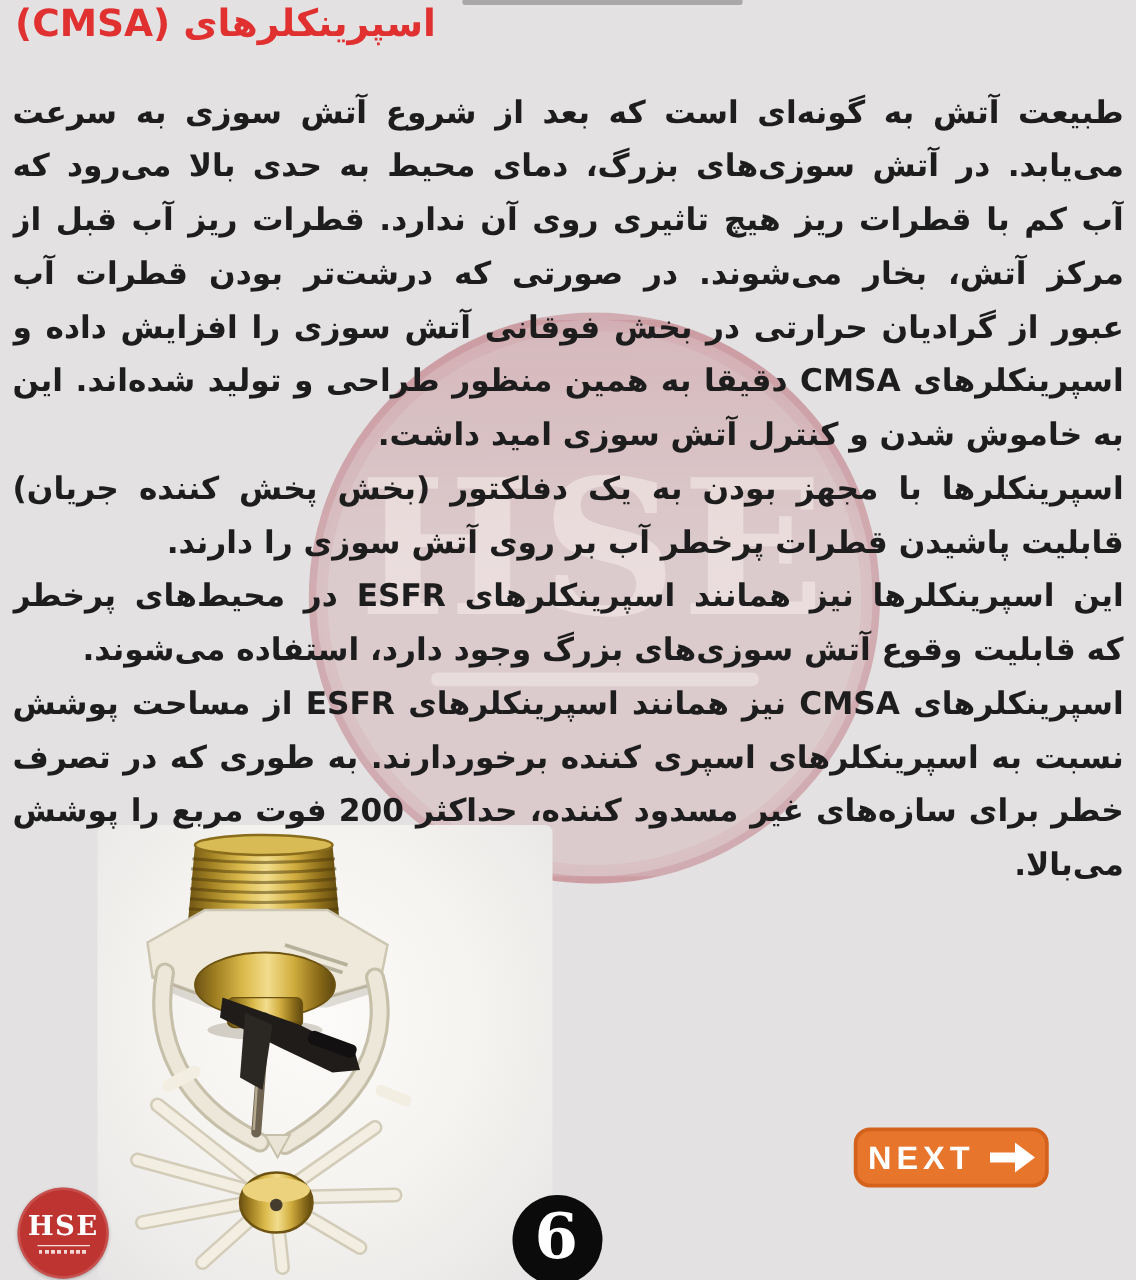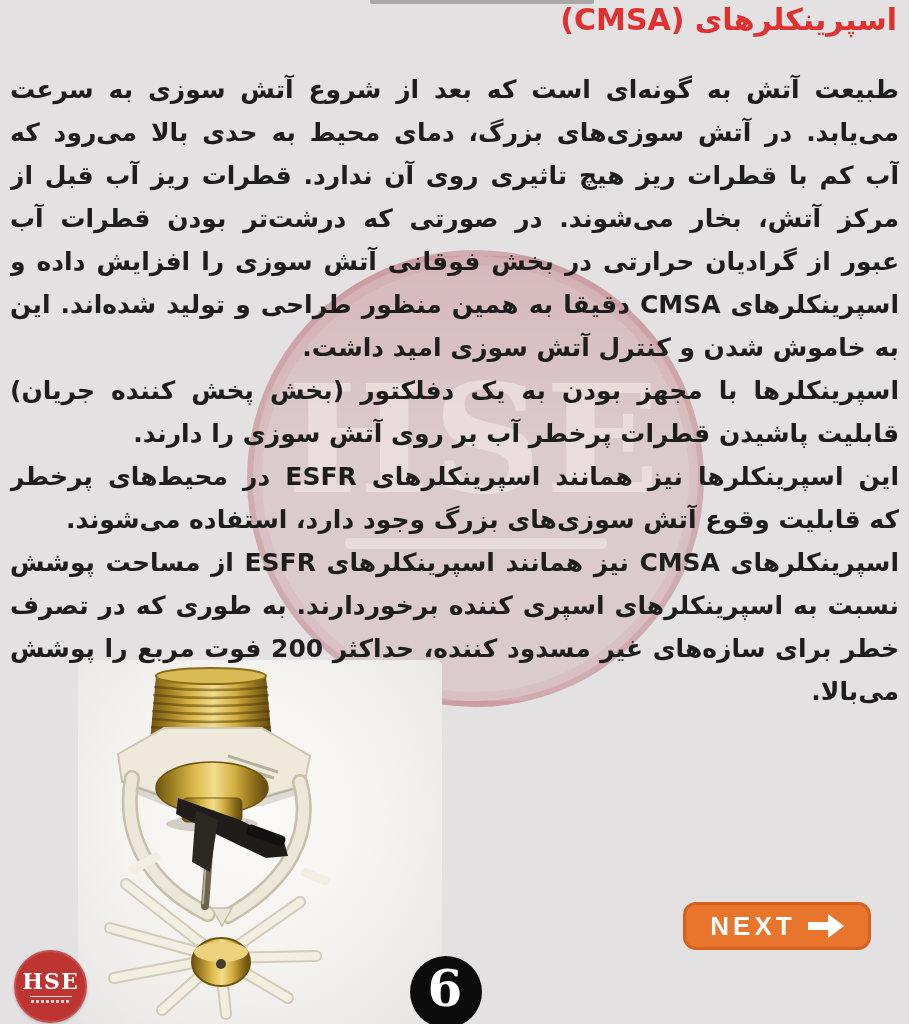--- a/index.html
+++ b/index.html
@@ -9,21 +9,21 @@
     font-family:"DejaVu Sans", sans-serif;
   }
 
   
   .topbar { position:absolute; left:370px; top:0; width:224px; height:4px;
             background:#a9a7a8; border-radius:0 0 2px 2px; }
 
   
   .title {
     position:absolute; top:2px; right:12px; left:12px;
-    direction:rtl; text-align:right;
+    direction:rtl; text-align:left;
     font-size:30px; font-weight:bold; color:#e03030;
   }
 
   
   .watermark {
     position:absolute; left:247px; top:250px; width:445px; height:445px;
     border-radius:50%;
     background:
       linear-gradient(to bottom, rgba(176,60,72,0.16), rgba(176,60,72,0.03) 45%),
       radial-gradient(circle at 50% 50%, rgba(173,58,70,0.10) 0 68%, rgba(173,58,70,0.16) 100%);
@@ -56,21 +56,21 @@
 
   
   .photo {
     position:absolute; left:78px; top:660px; width:364px; height:364px;
     background: radial-gradient(ellipse at 48% 42%, #fcfbf9 0%, #f6f4f1 45%, #edebe9 78%, #e7e5e5 96%);
     border-radius:6px; z-index:2;
   }
 
   
   .next {
-    position:absolute; left:683px; top:902px; width:188px; height:48px;
+    position:absolute; left:683px; top:902px; width:156px; height:48px;
     box-sizing:border-box;
     background:#e8752c; border:3px solid #d4611c; border-radius:13px;
     display:flex; align-items:center; justify-content:center; gap:12px;
     cursor:pointer; z-index:4;
   }
   .next-label {
     color:#ffffff; font-weight:bold; font-size:26px; letter-spacing:4px;
     font-family:"Liberation Sans", sans-serif;
   }
 

